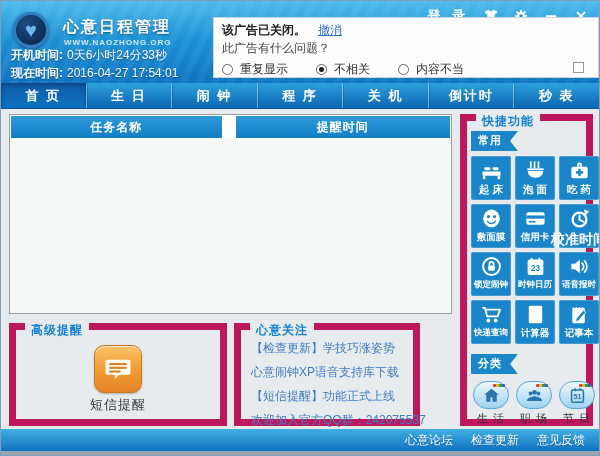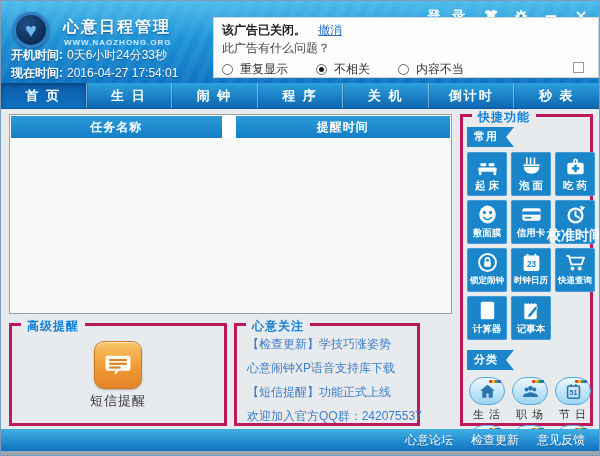--- a/index.html
+++ b/index.html
@@ -55,21 +55,21 @@
   
   .table{position:absolute;left:8px;top:113px;width:443px;height:200px;
     border:1px solid #9aa0a6;background:#f7f8f8;}
   .thead{display:flex;height:24px;gap:14px;padding:1px;background:#fff;}
   .th{background:linear-gradient(180deg,#2d9ad8,#137ec6);color:#fff;display:flex;align-items:center;
     justify-content:center;font-size:12px;font-weight:bold;letter-spacing:1px;cursor:pointer;}
   .th:nth-child(1){flex:0 0 48%;}
   .th:nth-child(2){flex:1;}
   .tbody{height:172px;background:#f7f8f8;}
   
-  .fbox{position:absolute;border:3px solid #be185d;}
+  .fbox{position:absolute;border:7px solid #be185d;}
   .flegend{position:absolute;top:-8px;left:9px;background:#e8ebed;color:#1581d6;font-weight:bold;
     font-size:12px;padding:0 6px;letter-spacing:1px;white-space:nowrap;}
   .adv{left:8px;top:322px;width:218px;height:103px;}
   .sms-tile{width:48px;height:48px;margin:15px auto 3px;border-radius:10px;cursor:pointer;
     background:linear-gradient(180deg,#f9c468,#ef9a32 55%,#e5832a);
     border:1px solid #c8791f;box-shadow:inset 0 1px 0 rgba(255,255,255,.65),0 1px 2px rgba(0,0,0,.25);
     display:flex;align-items:center;justify-content:center;}
   .sms-tile svg{width:30px;height:30px;}
   .sms-label{text-align:center;font-size:13px;color:#333;letter-spacing:1px;}
   .focusbox{left:233px;top:322px;width:186px;height:103px;}
@@ -304,20 +304,29 @@
               <rect x="3.8" y="4.8" width="16.4" height="16" rx="2" fill="currentColor"></rect>
               <rect x="5.8" y="8" width="12.4" height="10.8" rx="1" fill="#fff"></rect>
               <text x="12" y="16.4" text-anchor="middle" font-size="8.5" font-weight="bold" fill="#1a86c9" font-family="Liberation Sans,DejaVu Sans,sans-serif">23</text>
             </svg>
           </span>
           <span class="tlabel" style="font-size: 8.5px;">时钟日历</span>
         </div>
         <div class="tile">
           <span style="display: flex;">
             <svg viewBox="0 0 24 24">
+              <path d="M3.5 9.2v5.6h3.8l5 4.2V5l-5 4.2z" fill="currentColor"></path>
+              <path d="M14.8 8.4a5 5 0 0 1 0 7.2M17.3 6.2a8.2 8.2 0 0 1 0 11.6" fill="none" stroke="currentColor" stroke-width="1.8" stroke-linecap="round"></path>
+            </svg>
+          </span>
+          <span class="tlabel" style="font-size: 8.5px;">语音报时</span>
+        </div>
+        <div class="tile">
+          <span style="display: flex;">
+            <svg viewBox="0 0 24 24">
               <path d="M2.5 5h2.6l2.4 9h10.8l2.6-7H6" fill="none" stroke="currentColor" stroke-width="1.9" stroke-linejoin="round"></path>
               <circle cx="8.8" cy="18.3" r="2" fill="currentColor"></circle>
               <circle cx="16.4" cy="18.3" r="2" fill="currentColor"></circle>
             </svg>
           </span>
           <span class="tlabel" style="font-size: 8.5px;">快递查询</span>
         </div>
         <div class="tile">
           <span style="display: flex;">
             <svg viewBox="0 0 24 24">

